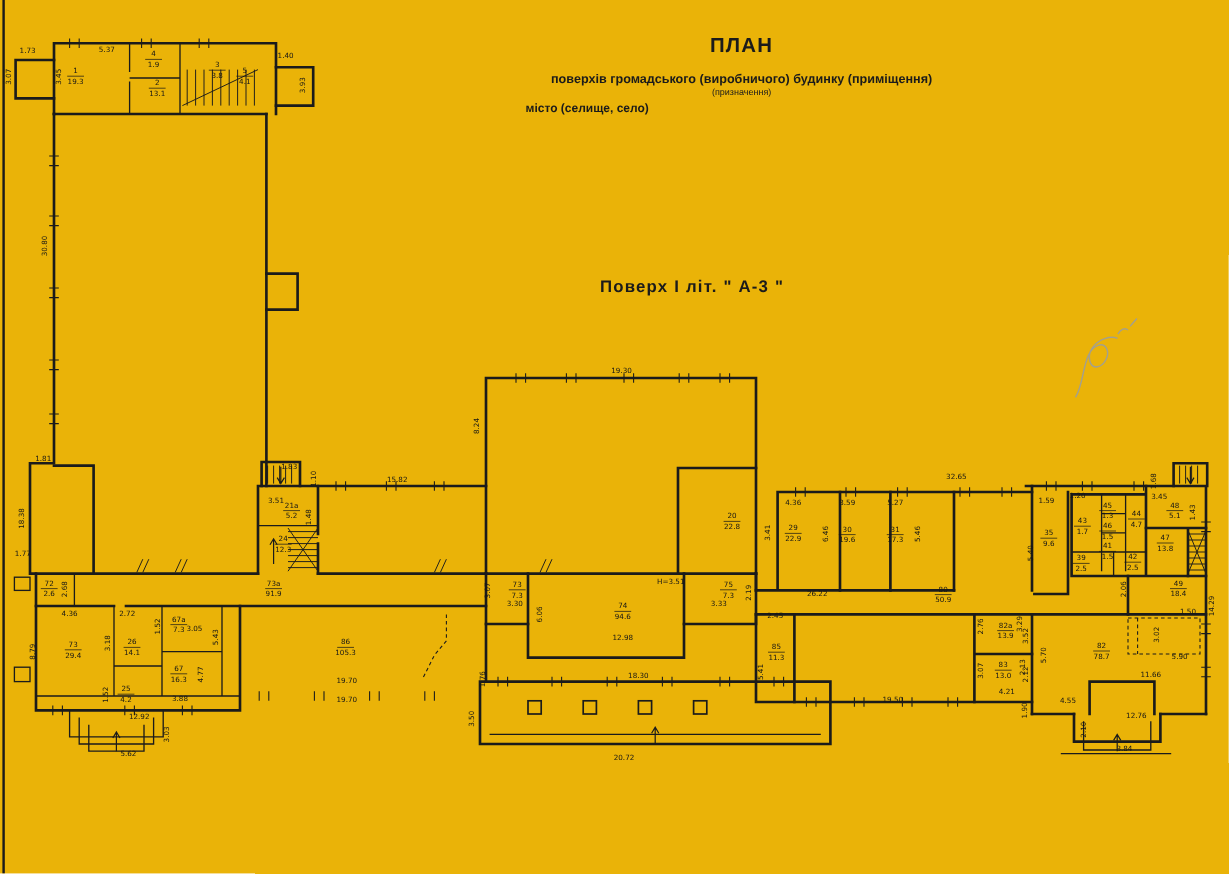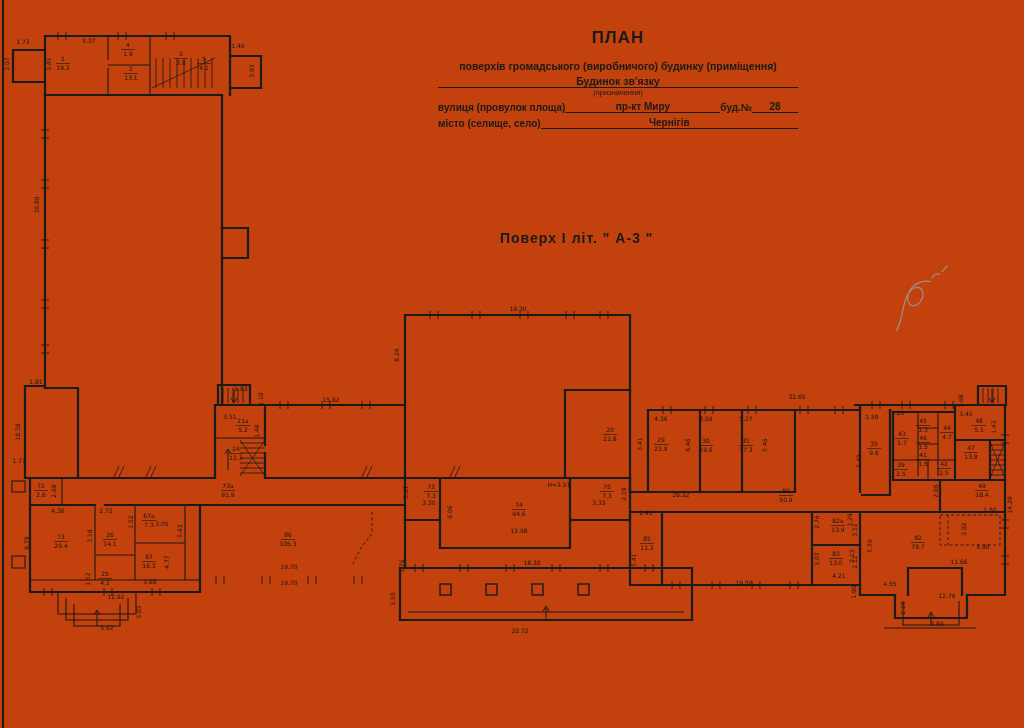--- a/index.html
+++ b/index.html
@@ -1,17 +1,17 @@
 <!DOCTYPE html>
 <html><head>
 <meta charset="utf-8">
 <style>
   html,body{margin:0;padding:0;width:1024px;height:728px;background:#ffffff;overflow:hidden;}
   body{font-family:"Liberation Sans","DejaVu Sans",sans-serif;color:#1b1b1b;position:relative;}
-  .page{position:absolute;inset:0;background:#c2410c;}
+  .page{position:absolute;inset:0;background:#eab308;}
   .scan-edge{position:absolute;left:2px;top:0;width:2px;height:728px;background:#1a1a1a;}
   
   .header{position:absolute;left:438px;top:28px;width:360px;text-align:center;}
   .header .title{font-size:17px;font-weight:bold;letter-spacing:1px;}
   .header .subtitle{font-size:10.5px;margin-top:12px;font-weight:bold;}
   .blank-center{border-bottom:1.2px solid #1b1b1b;font-size:10.5px;font-weight:bold;margin-top:3px;padding-bottom:0px;}
   .caption{font-size:7.5px;margin-top:0px;}
   .frow{display:flex;align-items:flex-end;font-size:10px;font-weight:bold;margin-top:4px;text-align:left;}
   .frow .lbl{white-space:nowrap;}
   .frow .val{flex:1;border-bottom:1.2px solid #1b1b1b;text-align:center;white-space:nowrap;}
@@ -24,31 +24,23 @@
 </head>
 <body>
 
 <div class="page">
 
   <div class="scan-edge"></div>
 
   <div class="header">
     <div class="title">ПЛАН</div>
     <div class="subtitle">поверхів громадського (виробничого) будинку (приміщення)</div>
-    <div class="blank-center">Будинок зв'язку</div>
     <div class="caption">(призначення)</div>
     <div class="frow">
-      <span class="lbl">вулиця (провулок площа)</span>
-      <span class="val">пр-кт Миру</span>
-      <span class="lbl">буд.№</span>
-      <span class="val2">28</span>
-    </div>
-    <div class="frow">
       <span class="lbl">місто (селище, село)</span>
-      <span class="val">Чернігів</span>
     </div>
   </div>
 
   <div class="floor-line">Поверх  І   літ. " А-3 "</div>
 
   <svg id="plan" width="1024" height="728" viewBox="0 0 1024 728">
 
     <g stroke="#1b1b1b" stroke-width="2.2" fill="none" stroke-linecap="square">
       <path d="M45,95 V36 H230 V95"></path>
       <path d="M45,50 H13 V82 H45"></path>

